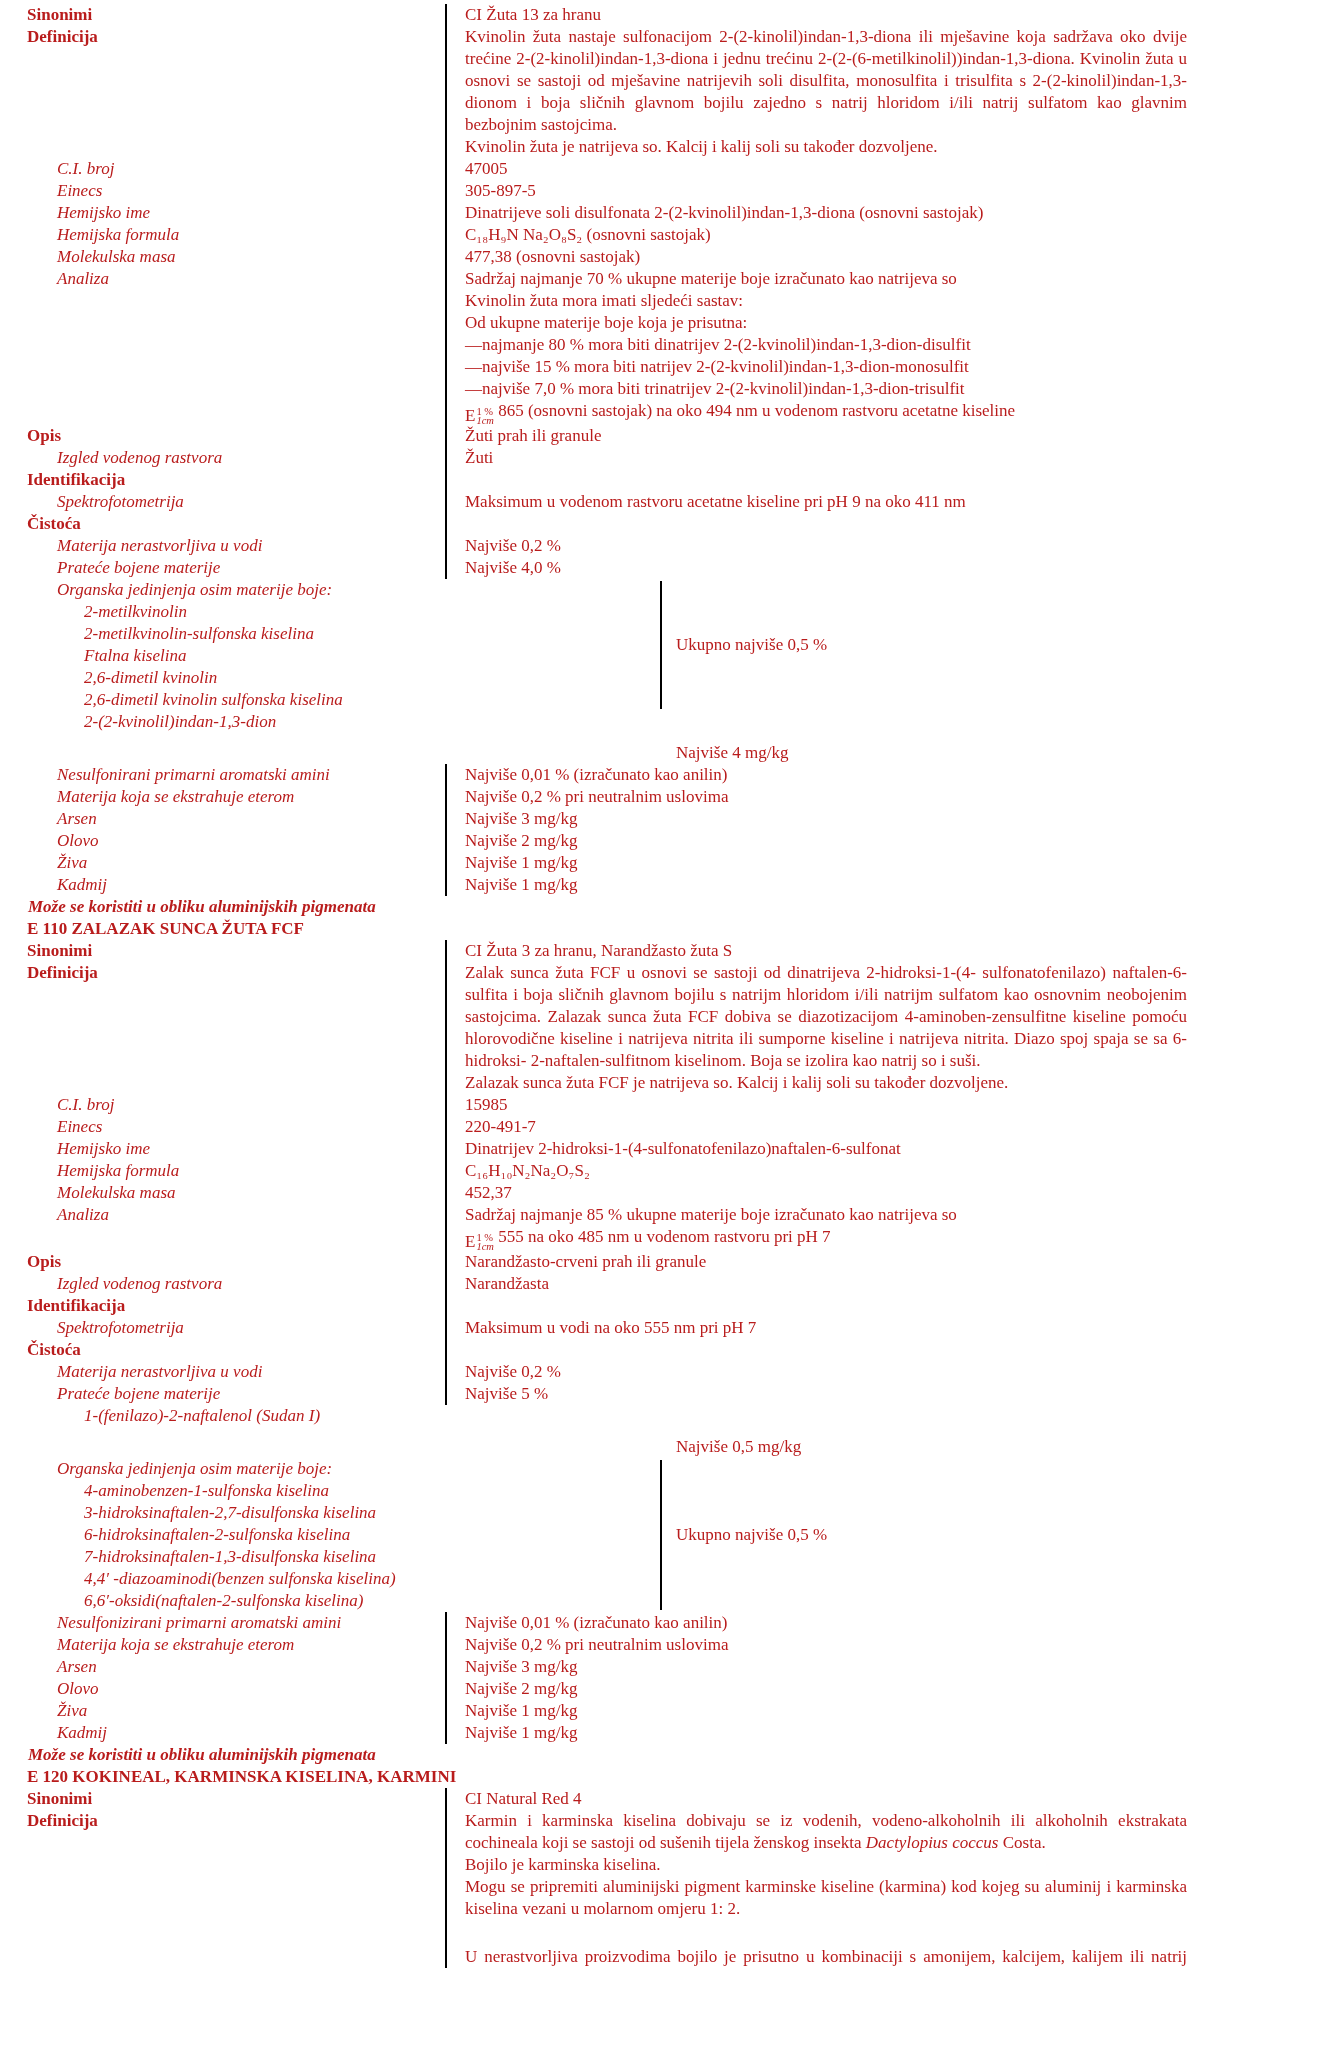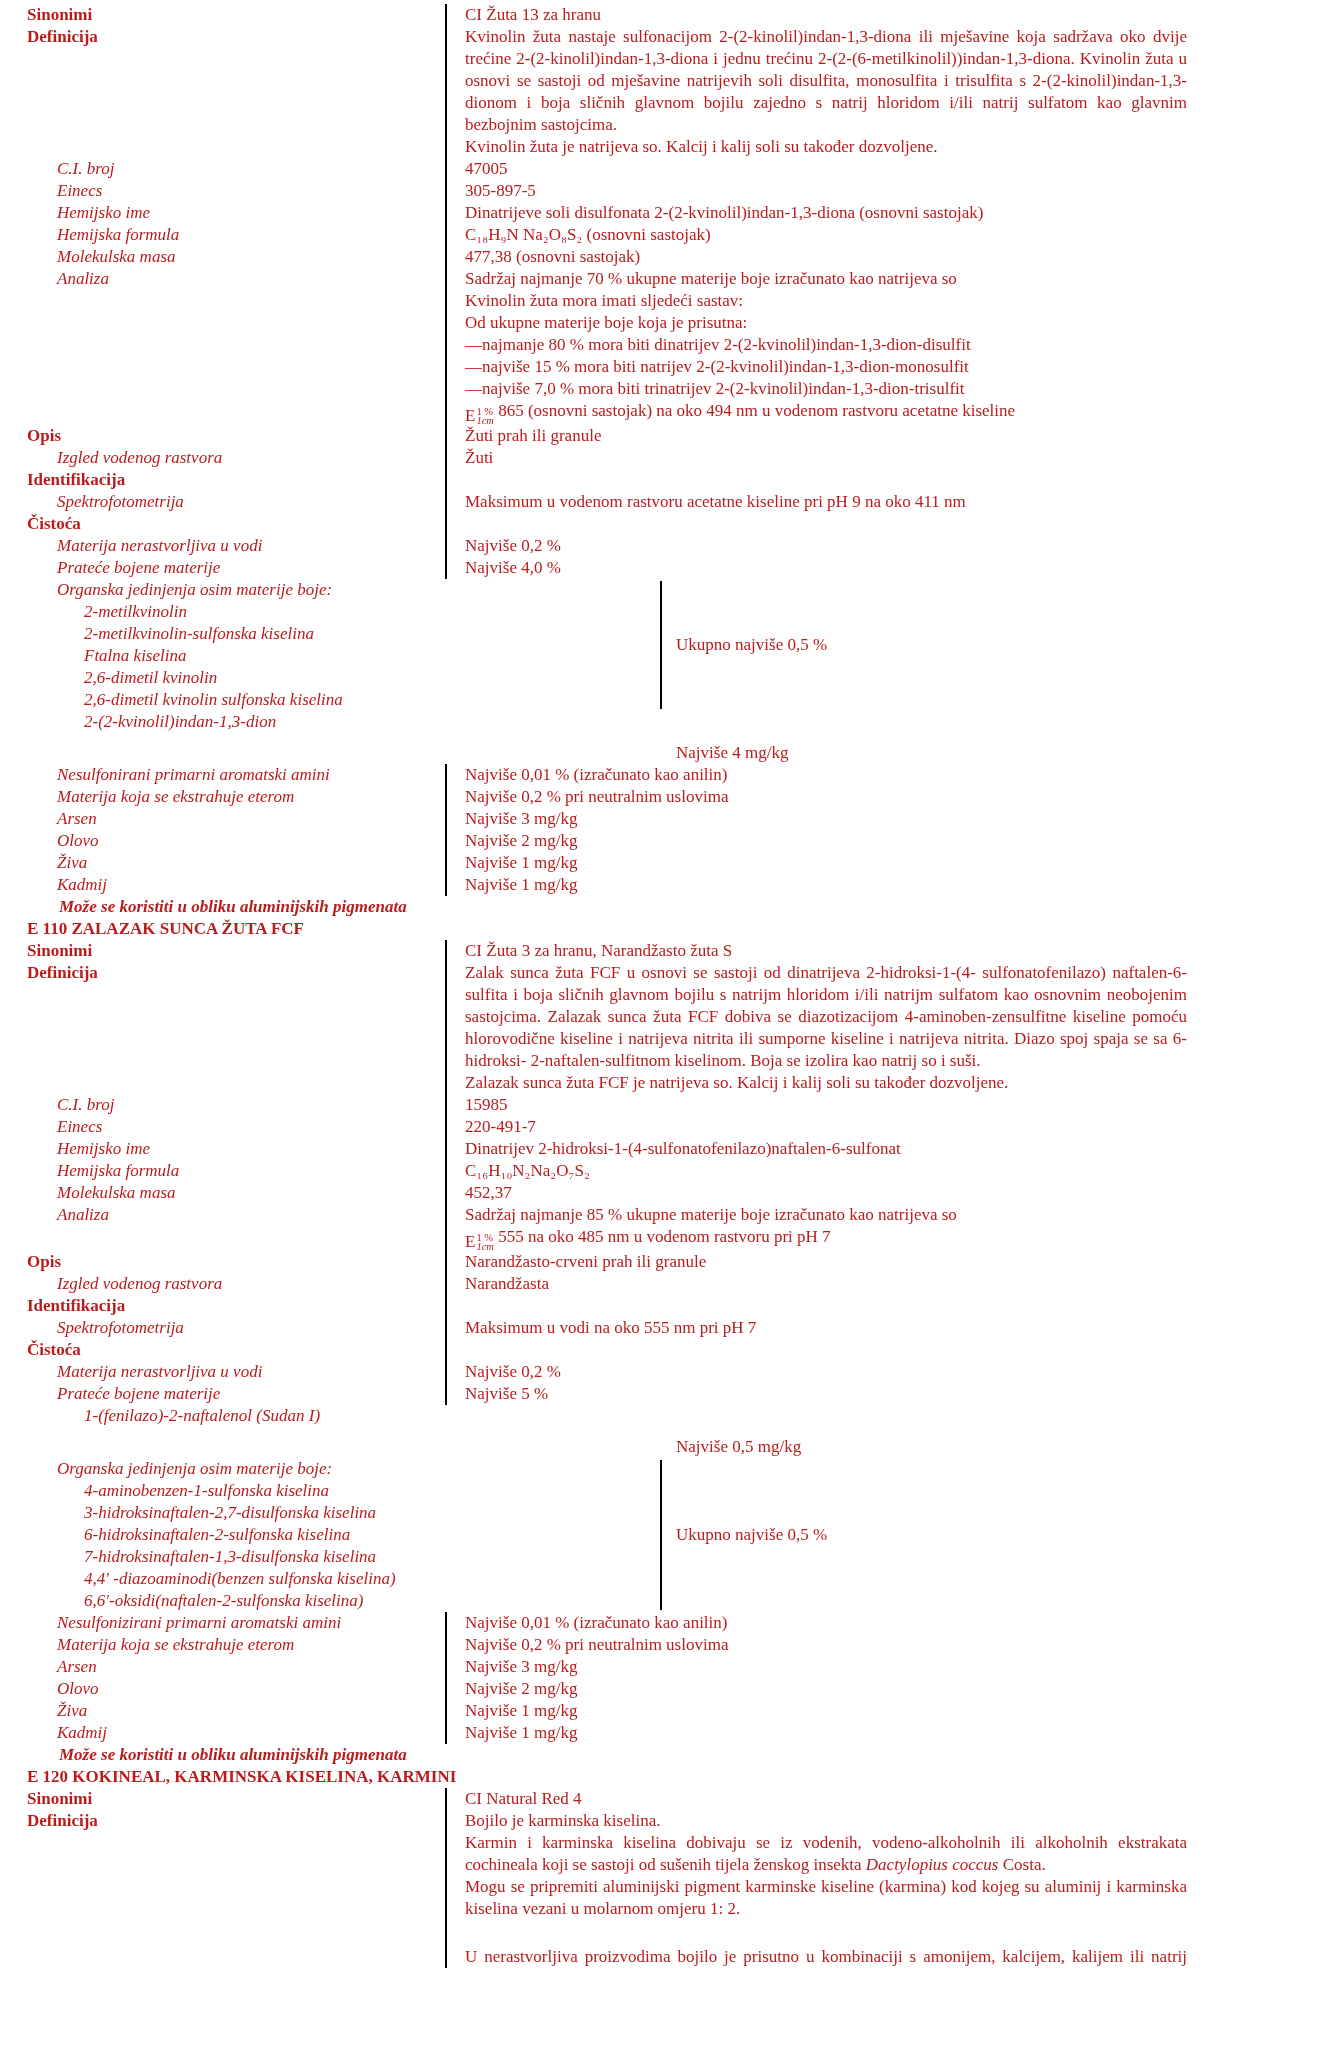--- a/index.html
+++ b/index.html
@@ -21,21 +21,21 @@
   .vdiv{border-left:2px solid #000;padding-left:18px;}
   .far{margin-left:211px;margin-top:31px;}
   .gval{flex:1 1 auto;display:flex;align-items:stretch;box-sizing:border-box;}
   .brule{border-left:2px solid #000;margin-left:215px;margin-top:2px;margin-bottom:2px;}
   .btext{display:flex;align-items:center;padding-left:14px;}
   .vline{min-height:22px;}
   .vgap{width:100%;}
   .just{text-align:justify;}
   .jlast{text-align:justify;text-align-last:justify;}
   .heading{font-weight:bold;padding-left:27px;min-height:22px;}
-  .note{font-weight:bold;font-style:italic;padding-left:59px;min-height:22px;}
+  .note{font-weight:bold;font-style:italic;padding-left:28px;min-height:22px;}
   .it{font-style:italic;}
   .e1cm{display:inline-flex;align-items:center;vertical-align:-5px;}
   .e1{font-size:17px;line-height:18px;}
   .stk{display:inline-flex;flex-direction:column;line-height:9px;font-size:10.5px;margin-left:1px;}
   .stk .sub{font-style:italic;}
 </style>
 </head>
 <body>
 
 <div class="page">
@@ -282,21 +282,21 @@
       </div>
       <div class="note">Može se koristiti u obliku aluminijskih pigmenata</div>
       <div class="heading">E 120 KOKINEAL, KARMINSKA KISELINA, KARMINI</div>
       <div class="row">
         <div class="lbl ls-b">Sinonimi</div>
         <div class="val vdiv">CI Natural Red 4</div>
       </div>
       <div class="row">
         <div class="lbl ls-b">Definicija</div>
         <div class="val vdiv">
+          <div class="vline just"><span>Karmin i karminska kiselina dobivaju se iz vodenih, vodeno-alkoholnih ili alkoholnih ekstrakata cochineala koji se sastoji od sušenih tijela ženskog insekta </span><span class="it">Dactylopius coccus</span><span> Costa.</span></div>
           <div class="vline">Bojilo je karminska kiselina.</div>
-          <div class="vline just"><span>Karmin i karminska kiselina dobivaju se iz vodenih, vodeno-alkoholnih ili alkoholnih ekstrakata cochineala koji se sastoji od sušenih tijela ženskog insekta </span><span class="it">Dactylopius coccus</span><span> Costa.</span></div>
           <div class="vline just">Mogu se pripremiti aluminijski pigment karminske kiseline (karmina) kod kojeg su aluminij i karminska kiselina vezani u molarnom omjeru 1: 2.</div>
           <div class="vgap" style="height: 26px;"></div>
           <div class="vline jlast">U nerastvorljiva proizvodima bojilo je prisutno u kombinaciji s amonijem, kalcijem, kalijem ili natrij</div>
         </div>
       </div>
     </div>
 </div>
 
 </body></html>

